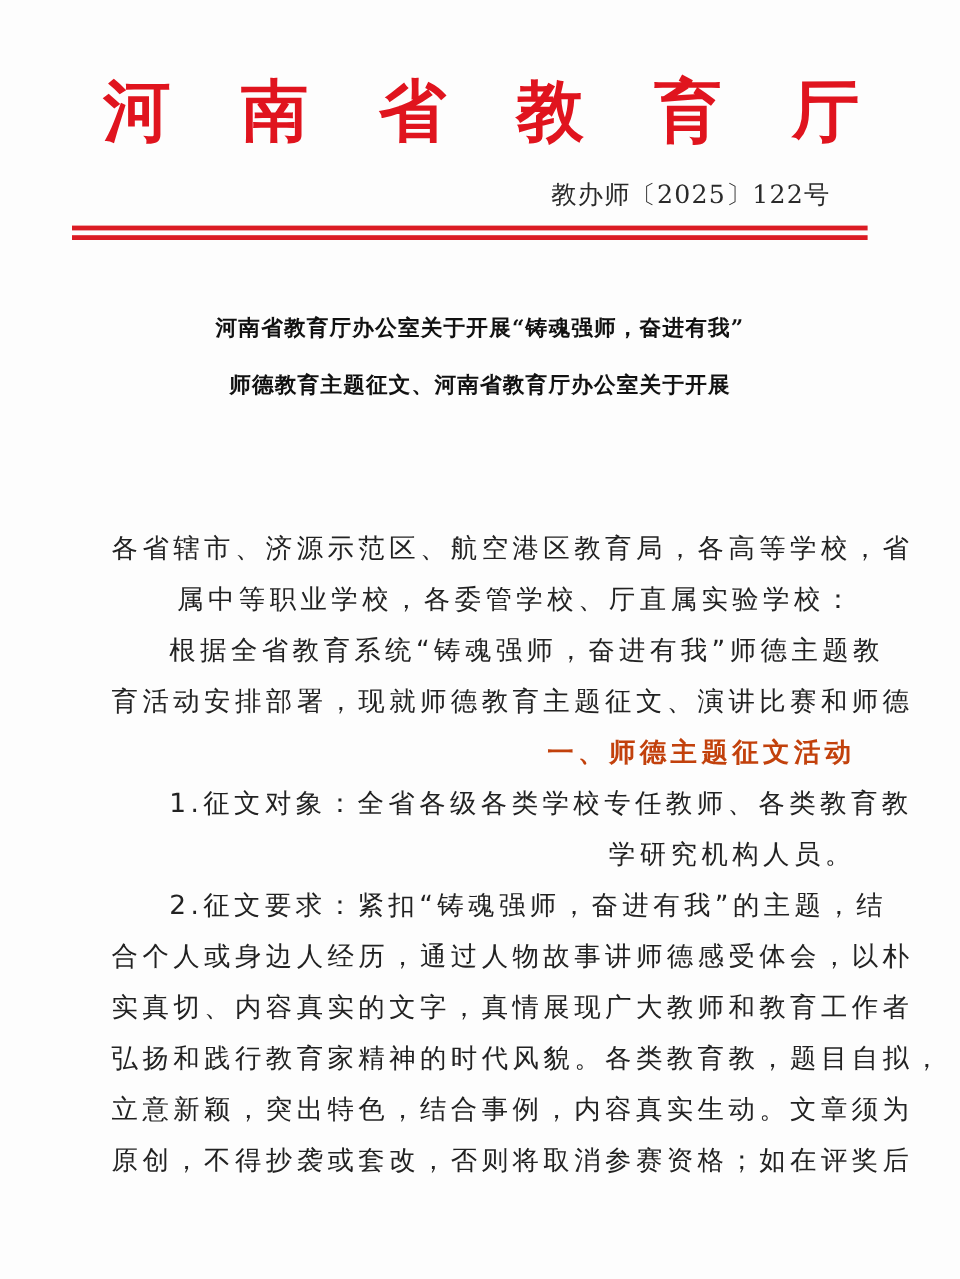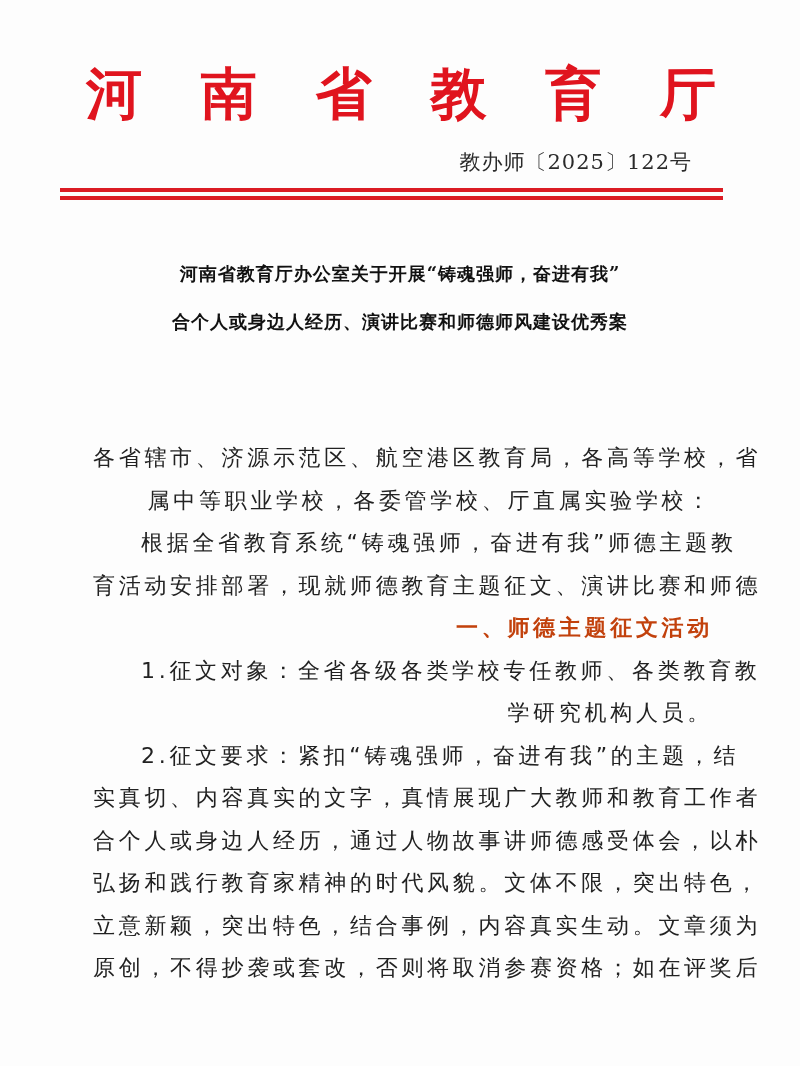--- a/index.html
+++ b/index.html
@@ -122,32 +122,32 @@
     <span>厅</span>
   </div>
 
   <div class="doc-number">教办师〔2025〕122号</div>
 
   <div class="rule rule-thick"></div>
   <div class="rule rule-thin"></div>
 
   <div class="title">
     <span class="title-line l1">河南省教育厅办公室关于开展“铸魂强师，奋进有我”</span>
-    <span class="title-line l2">合个人或身边人经历、演讲比赛和师德师风建设优秀案</span>
+    <span class="title-line l2">师德教育主题征文、河南省教育厅办公室关于开展</span>
   </div>
 
   <div class="body" id="body-lines">
       <span class="line">各省辖市、济源示范区、航空港区教育局，各高等学校，省</span>
       <span class="line">属中等职业学校，各委管学校、厅直属实验学校：</span>
       <span class="line indent">根据全省教育系统“铸魂强师，奋进有我”师德主题教</span>
       <span class="line">育活动安排部署，现就师德教育主题征文、演讲比赛和师德</span>
       <span class="line indent heading">一、师德主题征文活动</span>
       <span class="line indent">1.征文对象：全省各级各类学校专任教师、各类教育教</span>
       <span class="line">学研究机构人员。</span>
       <span class="line indent">2.征文要求：紧扣“铸魂强师，奋进有我”的主题，结</span>
+      <span class="line">合个人或身边人经历，通过人物故事讲师德感受体会，以朴</span>
       <span class="line">实真切、内容真实的文字，真情展现广大教师和教育工作者</span>
-      <span class="line">合个人或身边人经历，通过人物故事讲师德感受体会，以朴</span>
-      <span class="line">弘扬和践行教育家精神的时代风貌。文体不限，突出特色，</span>
+      <span class="line">弘扬和践行教育家精神的时代风貌。各类教育教，题目自拟，</span>
       <span class="line">立意新颖，突出特色，结合事例，内容真实生动。文章须为</span>
       <span class="line">原创，不得抄袭或套改，否则将取消参赛资格；如在评奖后</span>
     </div>
 
 </div>
 
 </body></html>

